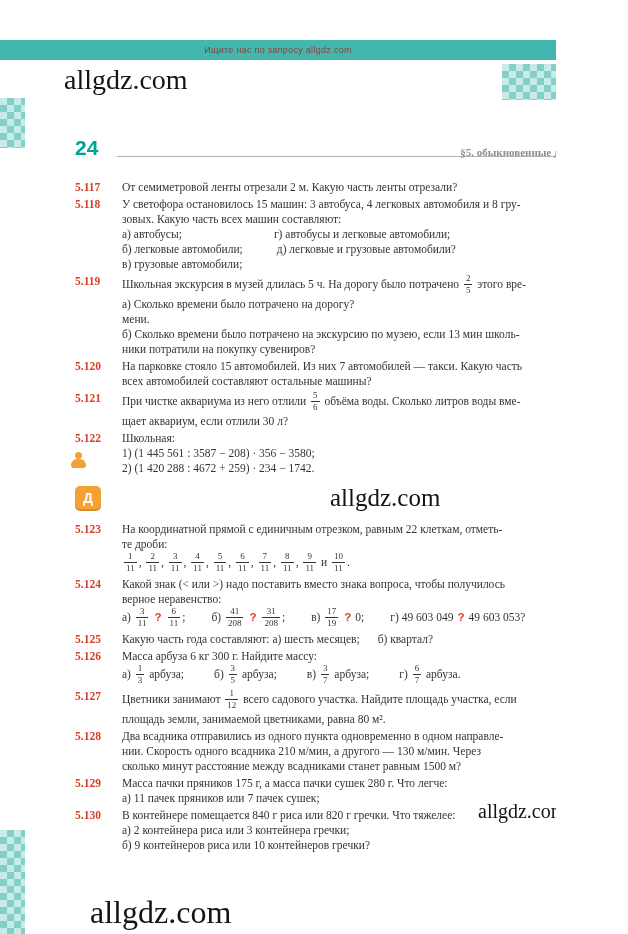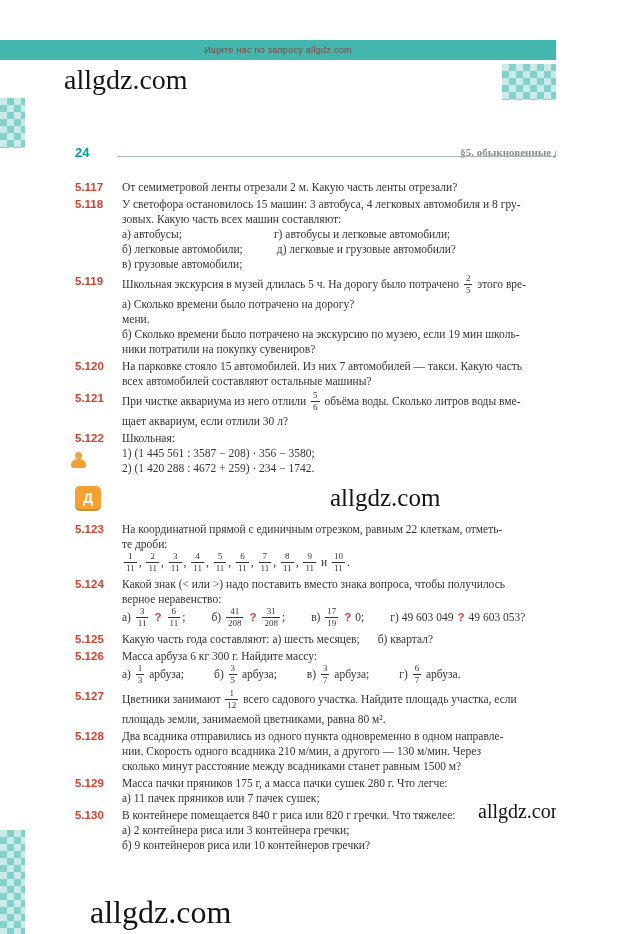--- a/index.html
+++ b/index.html
@@ -29,28 +29,28 @@
     position: absolute;
     background: conic-gradient(#82d0c9 0 25%, #c9ebe8 0 50%, #82d0c9 0 75%, #c9ebe8 0);
     background-size: 14px 14px;
   }
   .checker-tr { left: 502px; top: 24px;  width: 126px; height: 36px; }
   .checker-lt { left: 0;     top: 58px;  width: 25px;  height: 50px; }
   .checker-lb { left: 0;     top: 790px; width: 25px;  height: 118px; }
   .checker-rb { left: 556px; top: 830px; width: 72px;  height: 78px; }
 
   .header { position: absolute; left: 75px; top: 100px; width: 512px; height: 20px; }
-  .page-num { position: absolute; left: 0; bottom: 0; font-family: "Liberation Sans", sans-serif; font-weight: 700; font-size: 13px; color: #00a197; }
+  .page-num { position: absolute; left: 0; bottom: 0; font-family: "Liberation Sans", sans-serif; font-weight: 700; font-size: 21px; color: #00a197; }
   .header-rule { position: absolute; left: 42px; right: 0; bottom: 3px; border-top: 1px solid #a7b7b4; }
   .section-title { position: absolute; right: 4px; bottom: 2px; font-weight: 700; font-size: 11px; color: #8c8c8c; }
 
   .problems { position: absolute; left: 75px; top: 140px; width: 516px; }
   .problem-row { display: flex; margin-bottom: 2px; }
   .problem-number {
-    flex: 0 0 47px; font-family: Liberation Sans, sans-serif; font-weight: 700;
+    flex: 0 0 47px; font-family: Liberation Serif, serif; font-weight: 700;
     font-size: 11.5px; color: #d8402a; line-height: 15px;
   }
   .problem-body { flex: 1; font-size: 11.5px; color: #343434; }
   .problem-line { line-height: 15px; white-space: nowrap; }
   .hgap { display: inline-block; }
 
   .frac { display: inline-block; vertical-align: middle; text-align: center; font-size: 9px; line-height: 9px; margin: 0 2px 2px; }
   .frac .num { display: block; padding: 0 2px 1px; border-bottom: 1px solid #343434; }
   .frac .den { display: block; padding: 1px 2px 0; }
 
@@ -106,21 +106,21 @@
           <div class="problem-line"><span class="seg">б) легковые автомобили;</span><span class="hgap" style="width: 34px;"></span><span class="seg">д) легковые и грузовые автомобили?</span></div>
           <div class="problem-line"><span class="seg">в) грузовые автомобили;</span></div>
         </div>
       </div>
       <div class="problem-row">
         <div class="problem-number"><span>5.119</span></div>
         <div class="problem-body">
           <div class="problem-line"><span class="seg">Школьная экскурсия в музей длилась 5 ч. На дорогу было потрачено </span><span class="frac"><span class="num">2</span><span class="den">5</span></span><span class="seg"> этого вре-</span></div>
           <div class="problem-line"><span class="seg">а) Сколько времени было потрачено на дорогу?</span></div>
           <div class="problem-line"><span class="seg">мени.</span></div>
-          <div class="problem-line"><span class="seg">б) Сколько времени было потрачено на экскурсию по музею, если 19 мин школь-</span></div>
+          <div class="problem-line"><span class="seg">б) Сколько времени было потрачено на экскурсию по музею, если 13 мин школь-</span></div>
           <div class="problem-line"><span class="seg">ники потратили на покупку сувениров?</span></div>
         </div>
       </div>
       <div class="problem-row">
         <div class="problem-number"><span>5.120</span></div>
         <div class="problem-body">
           <div class="problem-line"><span class="seg">На парковке стояло 15 автомобилей. Из них 7 автомобилей — такси. Какую часть</span></div>
           <div class="problem-line"><span class="seg">всех автомобилей составляют остальные машины?</span></div>
         </div>
       </div>

